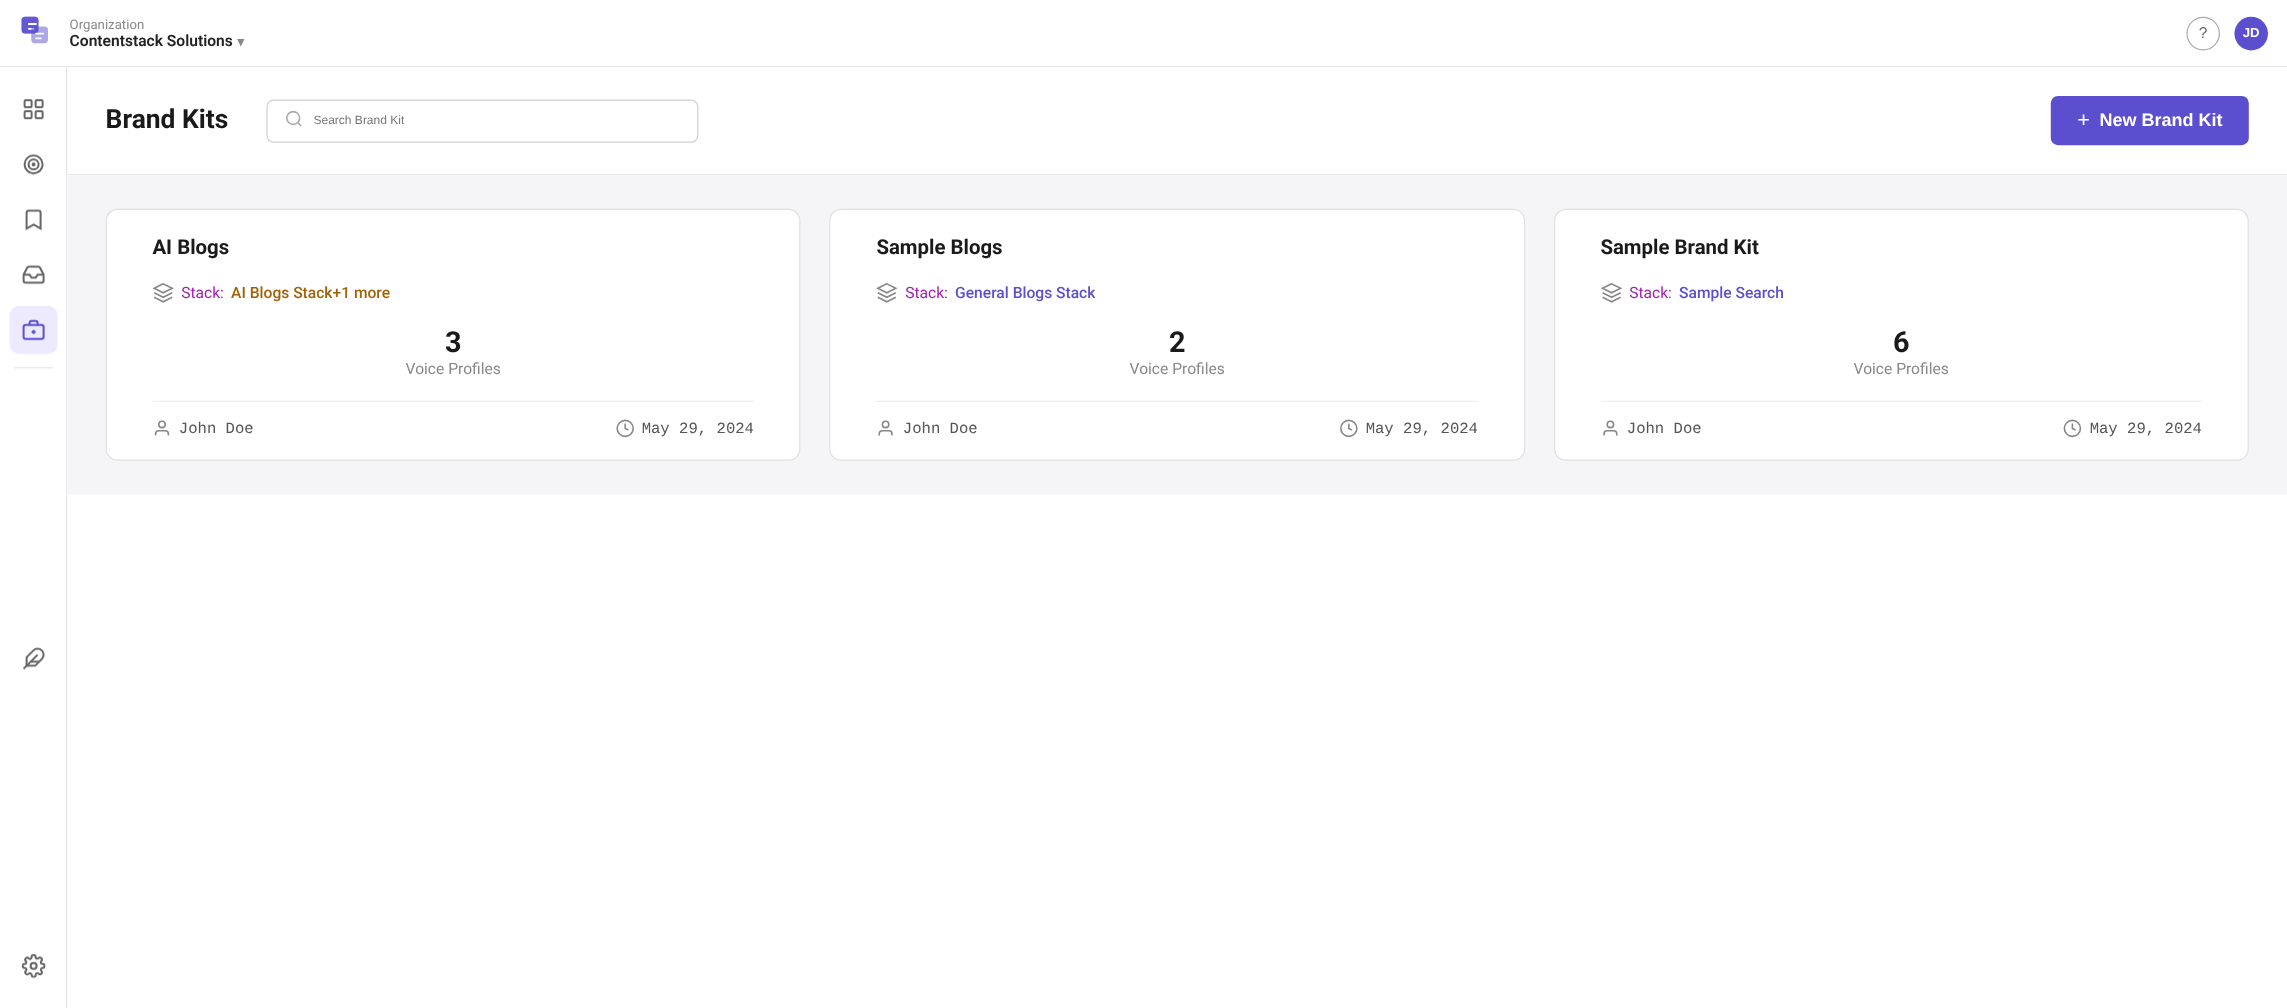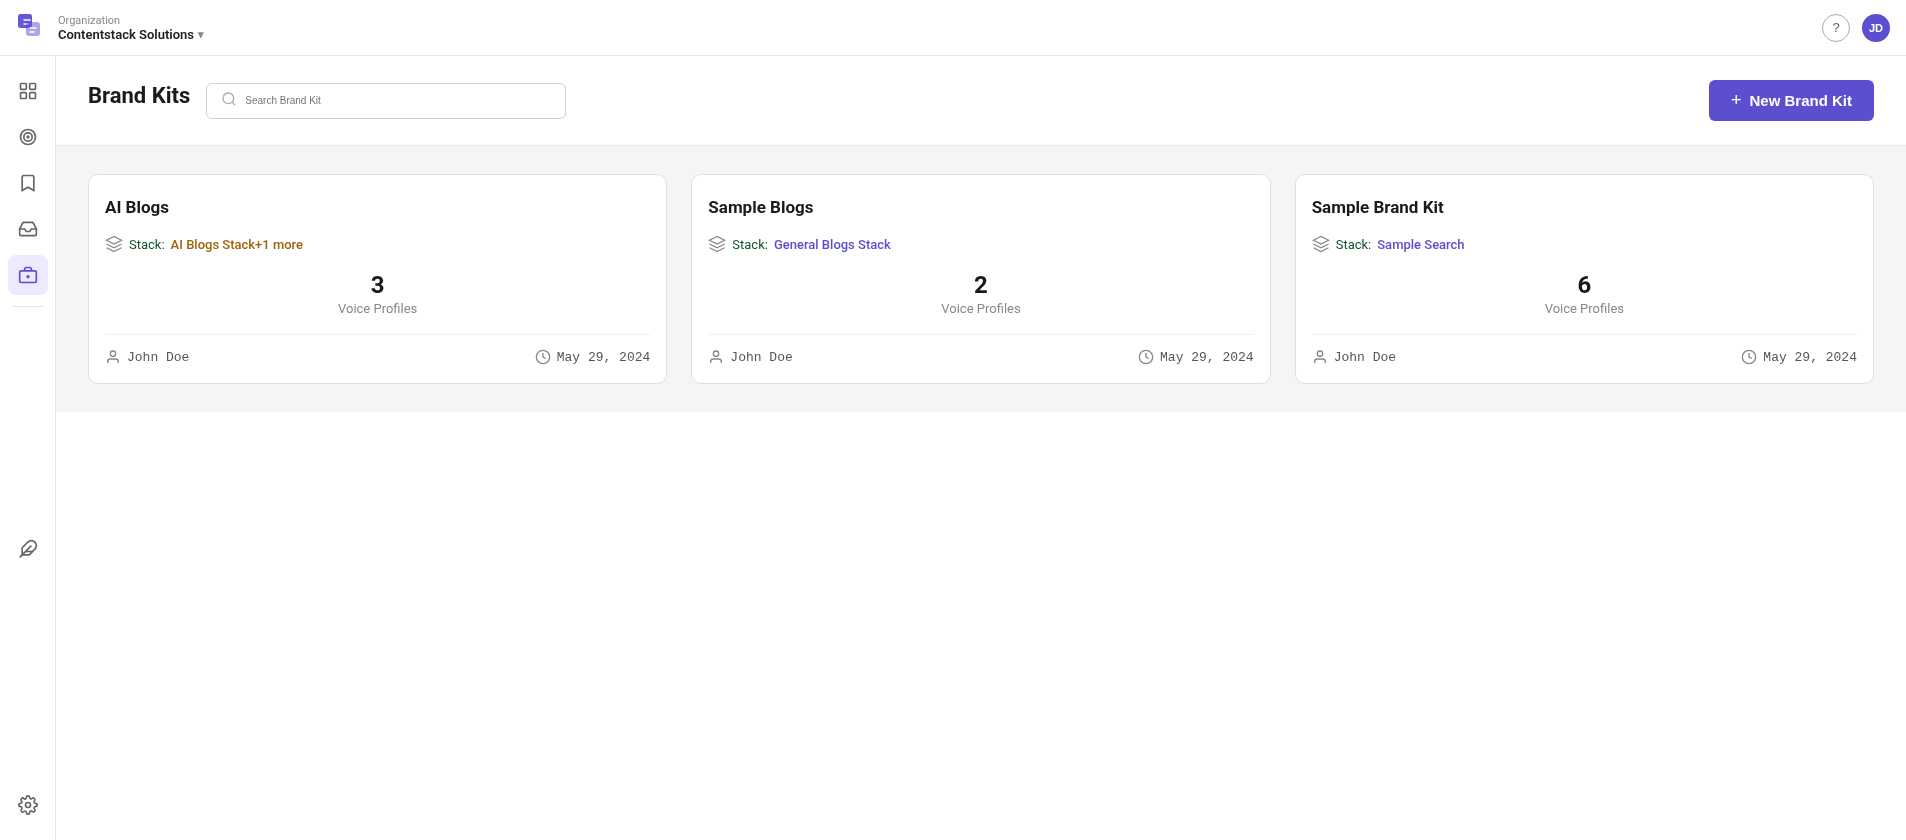--- a/index.html
+++ b/index.html
@@ -44,21 +44,21 @@
       margin-top: 56px; margin-left: 56px; flex: 1;
       background: #fff; display: flex; flex-direction: column;
       height: calc(840px - 56px); overflow-y: auto;
     }
 
     
     .page-header {
       padding: 24px 32px; display: flex; align-items: center; justify-content: space-between;
       border-bottom: 1px solid #e8e8e8; background: #fff;
     }
-    .page-header-left { display: flex; align-items: flex-start; gap: 16px; }
+    .page-header-left { display: flex; align-items: center; gap: 32px; }
     .page-title { font-size: 22px; font-weight: 700; color: #1a1a1a; }
     .search-box {
       display: flex; align-items: center; gap: 8px;
       border: 1.5px solid #d0d0d0; border-radius: 6px;
       padding: 7px 14px; width: 360px; background: #fff;
     }
     .search-box input {
       border: none; outline: none; font-size: 10px; color: #444;
       width: 100%; background: transparent;
     }
@@ -70,26 +70,26 @@
     }
 
     
     .cards-grid {
       padding: 28px 32px; display: grid;
       grid-template-columns: repeat(3, 1fr); gap: 24px;
       background: #f5f5f7;
     }
     .brand-card {
       background: #fff; border: 1.5px solid #e0e0e0; border-radius: 10px;
-      padding: 22px 16px 18px; cursor: pointer;
+      padding: 22px 38px 18px; cursor: pointer;
       transition: box-shadow 0.15s;
     }
     .card-title { font-size: 17px; font-weight: 700; color: #1a1a1a; margin-bottom: 18px; }
     .card-stack { display: flex; align-items: center; gap: 6px; font-size: 13px; color: #555; margin-bottom: 18px; }
-    .stack-label { color: #14532d; }
+    .stack-label { color: #a21caf; }
     .stack-link { color: #e8395a; font-weight: 500; cursor: pointer; }
     .card-stats { text-align: center; margin-bottom: 18px; }
     .stat-number { font-size: 24px; font-weight: 700; color: #1a1a1a; }
     .stat-label { font-size: 13px; color: #888; margin-top: 2px; }
     .card-divider { height: 1px; background: #efefef; margin-bottom: 14px; }
     .card-footer { display: flex; align-items: center; justify-content: space-between; font-family: Liberation Mono, monospace; }
     .card-meta { display: flex; align-items: center; gap: 6px; font-size: 13px; color: #555; }
 
     
     .stack-svg { flex-shrink: 0; }

